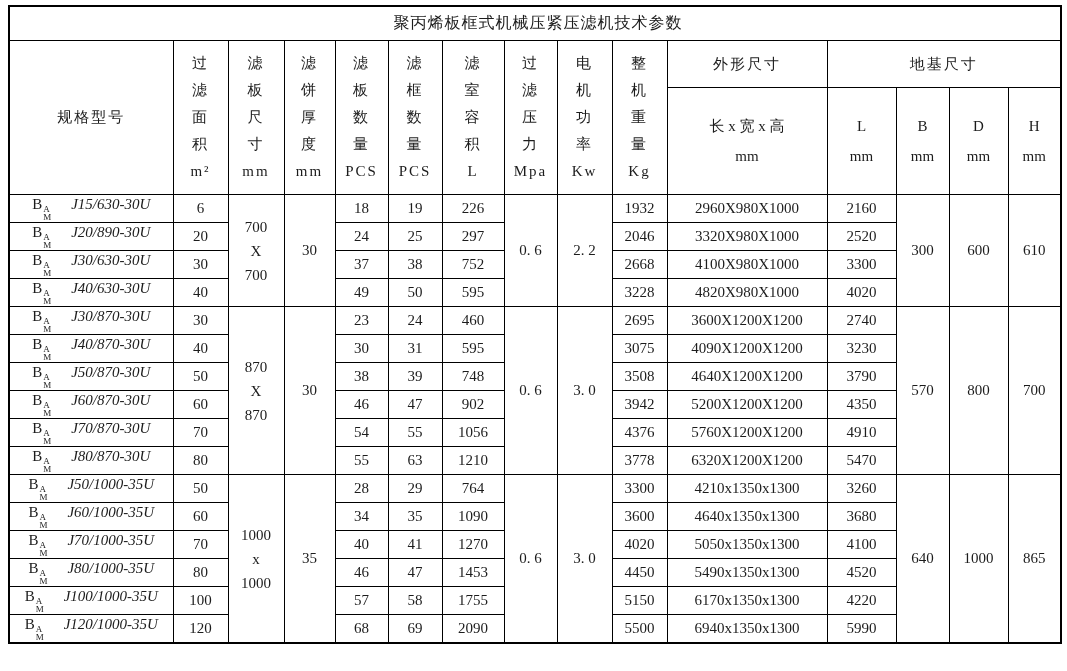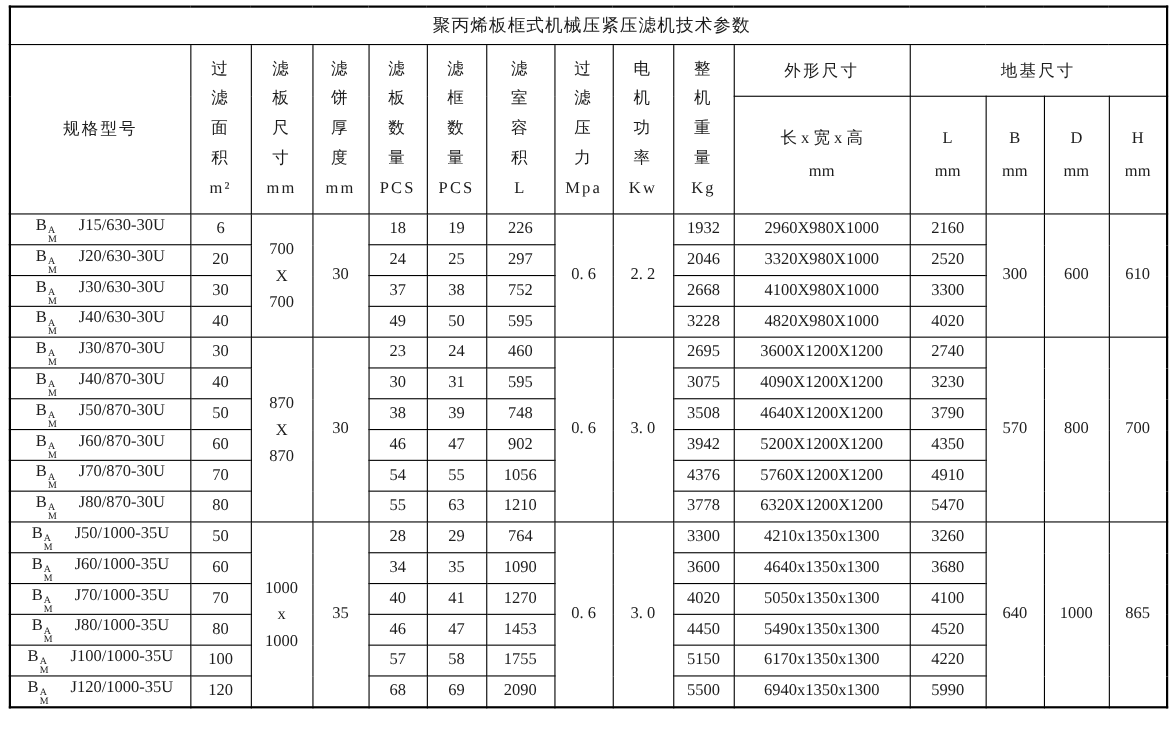--- a/index.html
+++ b/index.html
@@ -58,21 +58,21 @@
   .mp-stack {
     display: inline-flex;
     flex-direction: column;
     font-size: 9px;
     line-height: 8px;
     vertical-align: -3px;
     margin-left: 1px;
     text-align: left;
   }
   td.pre { white-space: pre-line; line-height: 24px; }
-  .model-text { margin-left: 20px; }
+  .model-text { margin-left: 20px; font-style: italic; }
 </style>
 </head>
 <body>
 
 <div class="page">
   <table class="spec">
     <colgroup>
       <col style="width:164px">
         <col style="width:55px">
         <col style="width:56px">
@@ -176,21 +176,21 @@
           <td>2960X980X1000</td>
           <td>2160</td>
           <td rowspan="4">300</td>
           <td rowspan="4">600</td>
           <td rowspan="4">610</td>
         </tr>
         <tr class="data-row">
           <td class="model-cell"><span class="mp-base">B</span><span class="mp-stack">
               <span>A</span>
               <span>M</span>
-            </span><span class="model-text">J20/630-30U</span></td>
+            </span><span class="model-text">J20/890-30U</span></td>
           <td>20</td>
           <td>24</td>
           <td>25</td>
           <td>297</td>
           <td>2046</td>
           <td>3320X980X1000</td>
           <td>2520</td>
         </tr>
         <tr class="data-row">
           <td class="model-cell"><span class="mp-base">B</span><span class="mp-stack">

